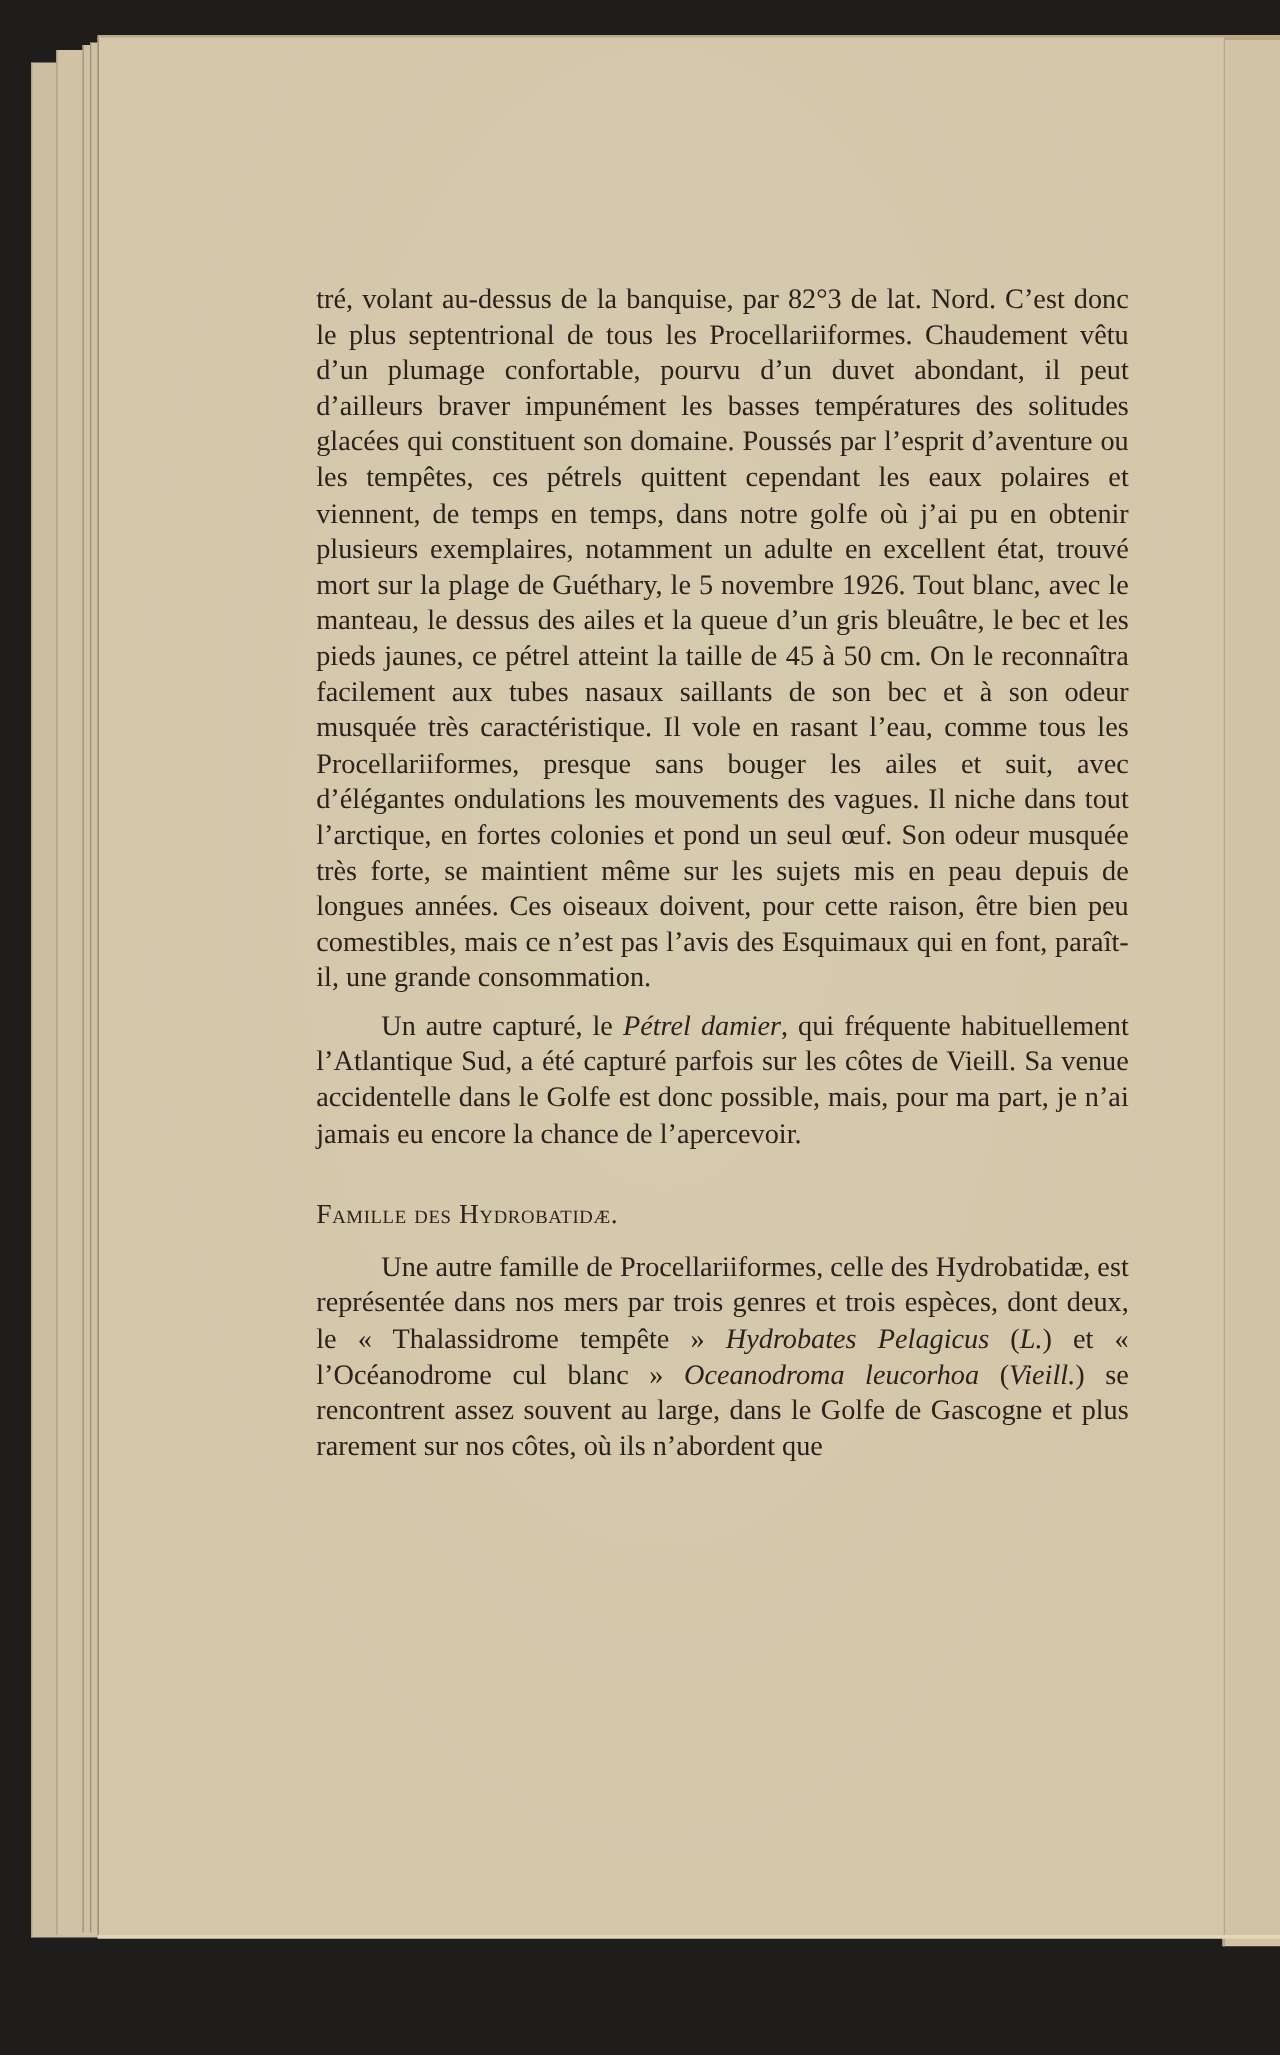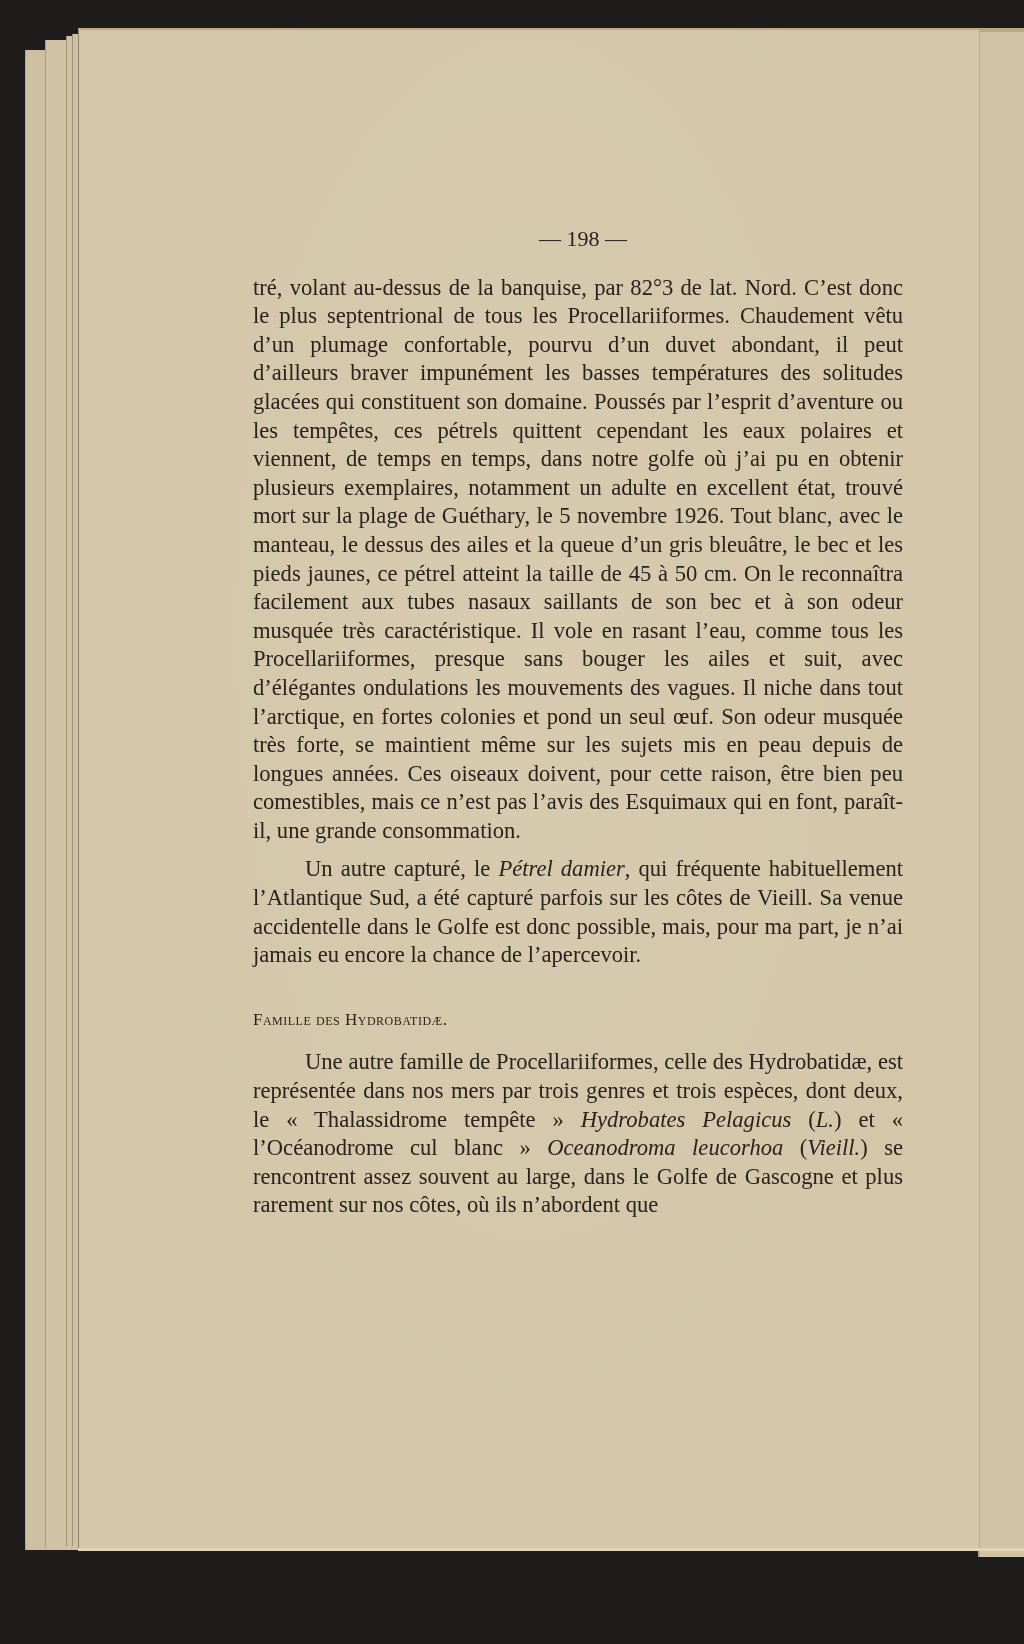--- a/index.html
+++ b/index.html
@@ -51,21 +51,21 @@
     .page-number {
       text-align: center;
       font-size: 22px;
       margin: 0 0 20px 0;
       padding-left: 10px;
     }
     .para { margin: 0; }
     .para.indent { text-indent: 52px; margin-top: 10px; }
     .heading {
       margin: 36px 0 0 0;
-      font-size: 17px;
+      font-size: 22px;
       letter-spacing: 0.5px;
       text-align: left;
     }
     .heading .sc { font-variant: small-caps; }
     .para.after-heading { margin-top: 14px; }
     em { }
   </style>
 </head>
 <body>
 
@@ -73,21 +73,20 @@
 <div class="leaf leaf-1"></div>
 <div class="leaf leaf-2"></div>
 <div class="leaf leaf-3"></div>
 <div class="leaf leaf-4"></div>
 <div class="page-right-strip"></div>
 <div class="page-top-edge"></div>
 <div class="page-main"></div>
 <div class="page-bottom-edge"></div>
 
 <div class="text-block">
-  <div class="page-number">— 198 —</div>
 
   <p class="para">
     <span>tré, volant au-dessus de la banquise, par 82°3 de lat. Nord. C’est donc le plus septentrional de tous les Procellariiformes. Chaudement vêtu d’un plumage confortable, pourvu d’un duvet abondant, il peut d’ailleurs braver impunément les basses températures des solitudes glacées qui constituent son domaine. Poussés par l’esprit d’aventure ou les tempêtes, ces pétrels quittent cependant les eaux polaires et viennent, de temps en temps, dans notre golfe où j’ai pu en obtenir plusieurs exemplaires, notamment un adulte en excellent état, trouvé mort sur la plage de Guéthary, le 5 novembre 1926. Tout blanc, avec le manteau, le dessus des ailes et la queue d’un gris bleuâtre, le bec et les pieds jaunes, ce pétrel atteint la taille de 45 à 50 cm. On le reconnaîtra facilement aux tubes nasaux saillants de son bec et à son odeur musquée très caractéristique. Il vole en rasant l’eau, comme tous les Procellariiformes, presque sans bouger les ailes et suit, avec d’élégantes ondulations les mouvements des vagues. Il niche dans tout l’arctique, en fortes colonies et pond un seul œuf. Son odeur musquée très forte, se maintient même sur les sujets mis en peau depuis de longues années. Ces oiseaux doivent, pour cette raison, être bien peu comestibles, mais ce n’est pas l’avis des Esquimaux qui en font, paraît-il, une grande consommation.</span>
   </p>
 
   <p class="para indent">
     <span>Un autre capturé, le </span><em>Pétrel damier</em><span>, qui fréquente habituellement l’Atlantique Sud, a été capturé parfois sur les côtes de Vieill. Sa venue accidentelle dans le Golfe est donc possible, mais, pour ma part, je n’ai jamais eu encore la chance de l’apercevoir.</span>
   </p>
 
   <div class="heading">

